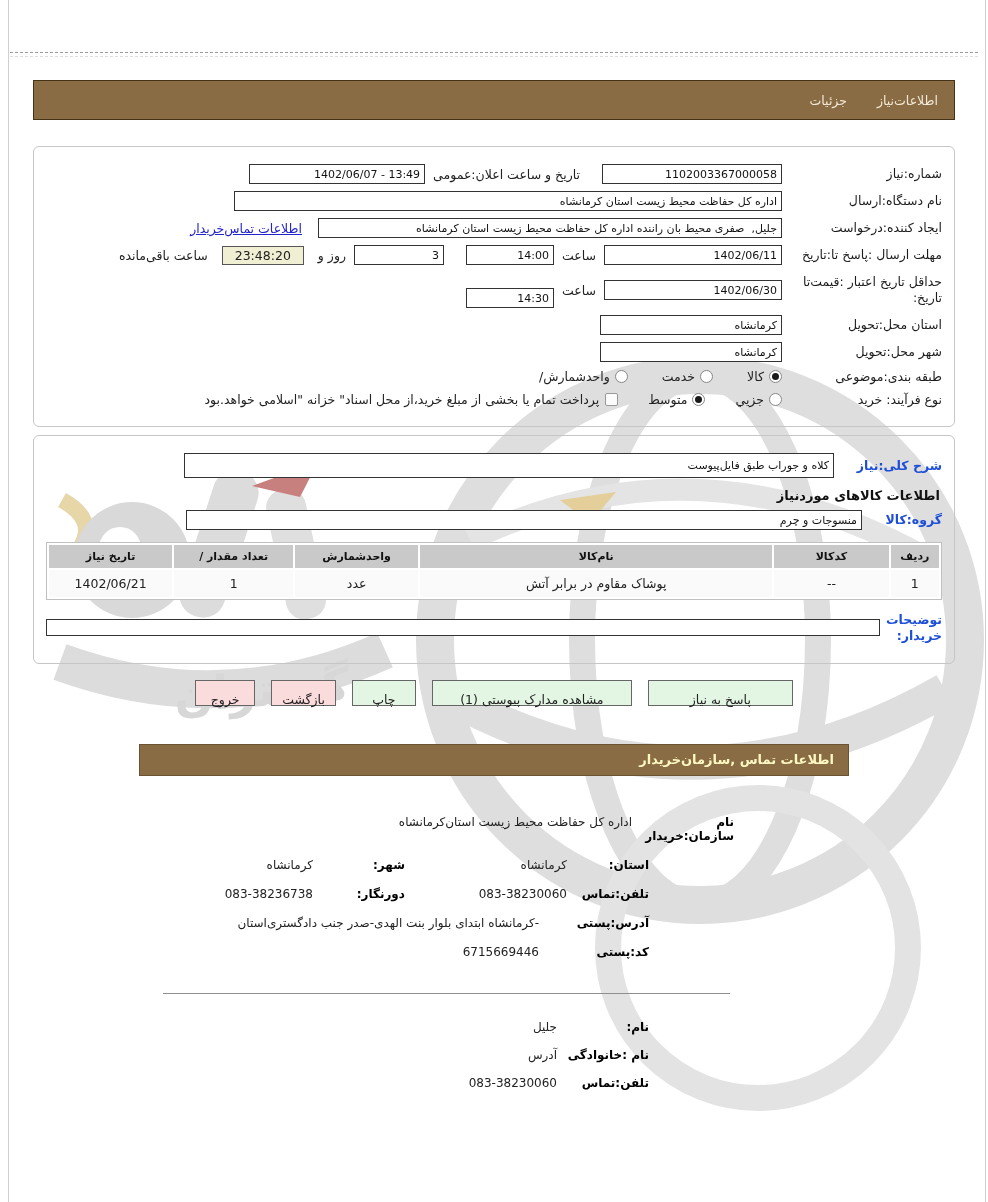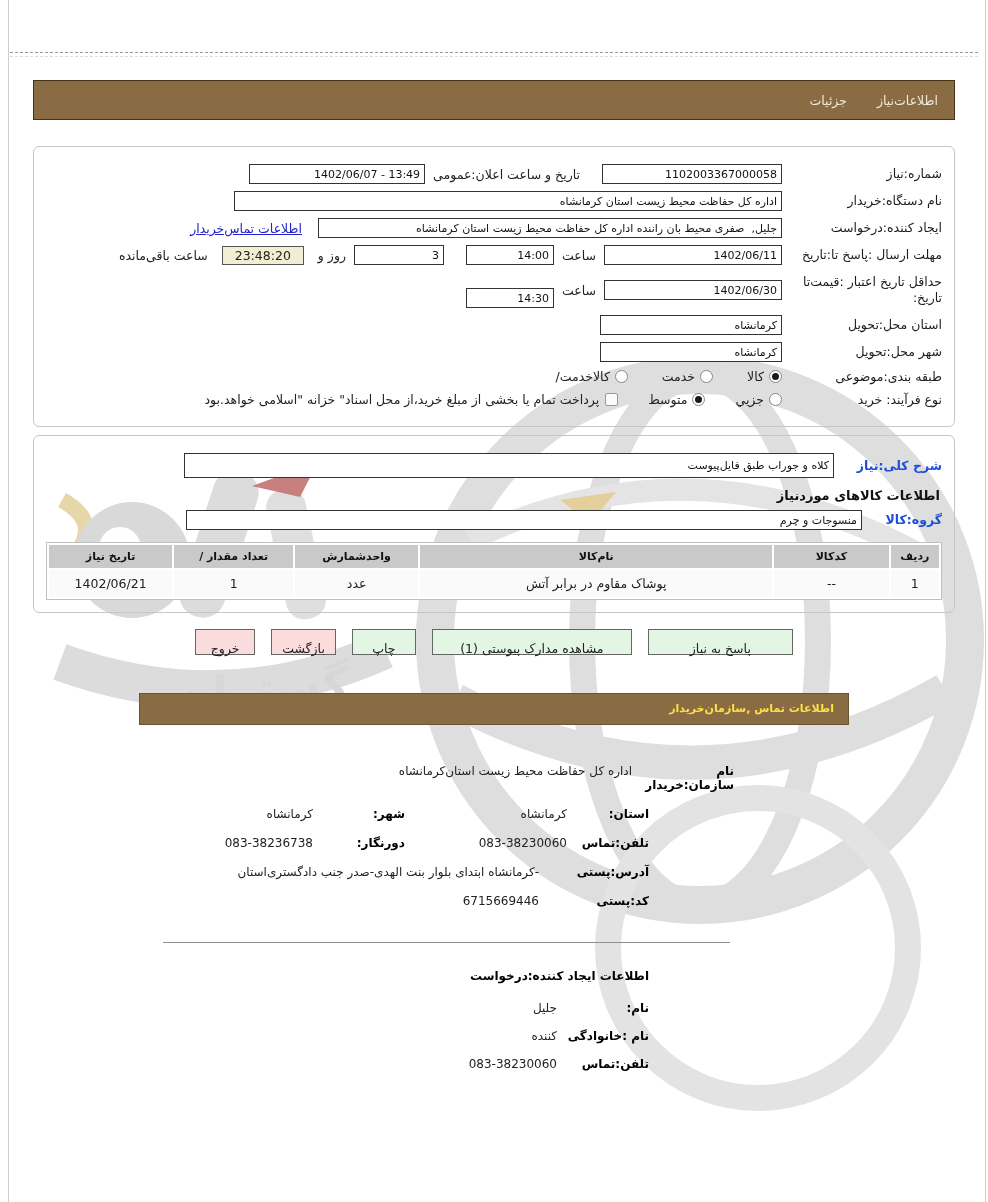--- a/index.html
+++ b/index.html
@@ -74,21 +74,21 @@
   button.act {
     font-family:"DejaVu Sans", sans-serif; font-size:12.5px; color:#222;
     border:1px solid #666; padding:11px 10px; cursor:pointer; height:26px;
   }
   .btn-green { background:#e3f6e3; }
   .btn-pink  { background:#fbdcdc; }
 
   .contact-card { width:710px; margin:38px auto 0; }
   .contact-bar {
     height:32px; background:#8a6c44; border:1px solid #6b5232;
-    color:#fde047; font-weight:bold; font-size:11px;
+    color:#fef9c3; font-weight:bold; font-size:13px;
     line-height:30px; padding:0 14px; text-align:right;
   }
   .contact-body { padding:24px 115px 0 20px; font-size:12px; color:#222; }
   .c-row { display:flex; align-items:baseline; margin:15px 0; }
   .c-row.indent { margin-right:85px; }
   .c-lbl { font-weight:bold; width:102px; flex-shrink:0; color:#000; }
   .c-lbl2 { font-weight:bold; width:82px; flex-shrink:0; color:#000; }
   .c-lbl3 { font-weight:bold; width:92px; flex-shrink:0; color:#000; }
   .c-val { color:#222; }
   .c-val.w { width:162px; flex-shrink:0; }
@@ -136,21 +136,21 @@
   <div class="panel">
 
     <div class="row">
       <span class="lbl">شماره:نیاز</span>
       <input class="box ltr" style="width: 180px;" readonly="" value="1102003367000058">
       <span class="mid">تاریخ و ساعت اعلان:عمومی</span>
       <input class="box ltr" style="width: 176px;" readonly="" value="1402/06/07 - 13:49">
     </div>
 
     <div class="row">
-      <span class="lbl">نام دستگاه:خریدار</span>
+      <span class="lbl">نام دستگاه:ارسال</span>
       <input class="box" style="width: 548px;" readonly="" value="اداره کل حفاظت محیط زیست استان کرمانشاه">
     </div>
 
     <div class="row">
       <span class="lbl">ایجاد کننده:درخواست</span>
       <input class="box" style="width: 464px;" readonly="" value="جلیل,  صفری محیط بان راننده اداره کل حفاظت محیط زیست استان کرمانشاه">
       <a class="blue-link" href="#">اطلاعات تماس‌خریدار</a>
     </div>
 
     <div class="row">
@@ -189,21 +189,21 @@
       <span class="opt" style="margin-left:34px">
         <span class="radio sel"></span>
         <span>کالا</span>
       </span>
       <span class="opt" style="margin-left:34px">
         <span class="radio"></span>
         <span>خدمت</span>
       </span>
       <span class="opt">
         <span class="radio"></span>
-        <span>کالاخدمت/</span>
+        <span>واحدشمارش/</span>
       </span>
     </div>
 
     <div class="row">
       <span class="lbl">نوع فرآیند: خرید</span>
       <span class="opt" style="margin-left:30px">
         <span class="radio"></span>
         <span>جزیي</span>
       </span>
       <span class="opt" style="margin-left:30px">
@@ -248,20 +248,27 @@
           <td>1</td>
           <td>--</td>
           <td>پوشاک مقاوم در برابر آتش</td>
           <td>عدد</td>
           <td>1</td>
           <td style="direction:ltr">1402/06/21</td>
         </tr>
       </tbody>
     </table>
 
+    <div class="row" style="margin-top:12px">
+      <span class="lbl lbl-b" style="width:62px">
+        <span>توضیحات</span><br>
+        <span>خریدار:</span>
+      </span>
+      <input class="box" style="flex: 1 1 0%; height: 17px;" readonly="">
+    </div>
 
   </div>
 
   <div class="btnrow">
     <button class="act btn-green" style="min-width:145px">پاسخ به نیاز</button>
     <button class="act btn-green" style="min-width:200px">مشاهده مدارک پیوستی (1)</button>
     <button class="act btn-green" style="min-width:64px">چاپ</button>
     <button class="act btn-pink" style="min-width:60px">بازگشت</button>
     <button class="act btn-pink" style="min-width:60px">خروج</button>
   </div>
@@ -296,30 +303,29 @@
       </div>
 
       <div class="c-row indent">
         <span class="c-lbl2" style="width:110px">کد:پستی</span>
         <span class="c-val" style="direction:ltr">6715669446</span>
       </div>
 
       <hr class="divider">
 
       <div class="creator">
-        <div class="creator-hdr">اطلاعات ایجاد کننده:درخواست</div>
 
         <div class="cr-row">
           <span class="cr-lbl">نام:</span>
           <span class="c-val">جلیل</span>
         </div>
 
         <div class="cr-row">
           <span class="cr-lbl">نام :خانوادگی</span>
-          <span class="c-val">کننده</span>
+          <span class="c-val">آدرس</span>
         </div>
 
         <div class="cr-row">
           <span class="cr-lbl">تلفن:تماس</span>
           <span class="c-val" style="direction:ltr">083-38230060</span>
         </div>
       </div>
 
     </div>
   </div>

